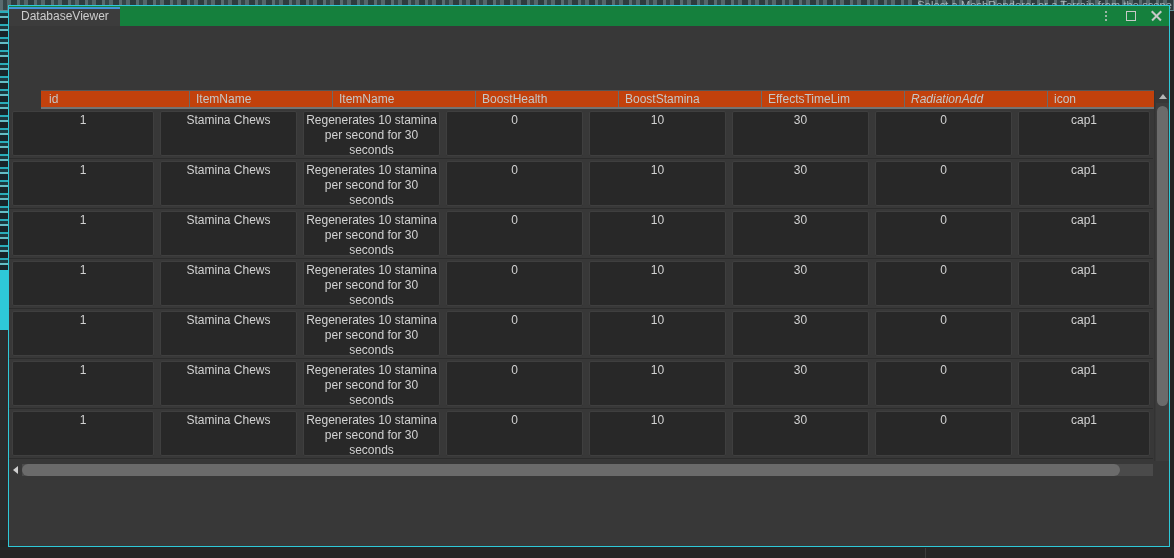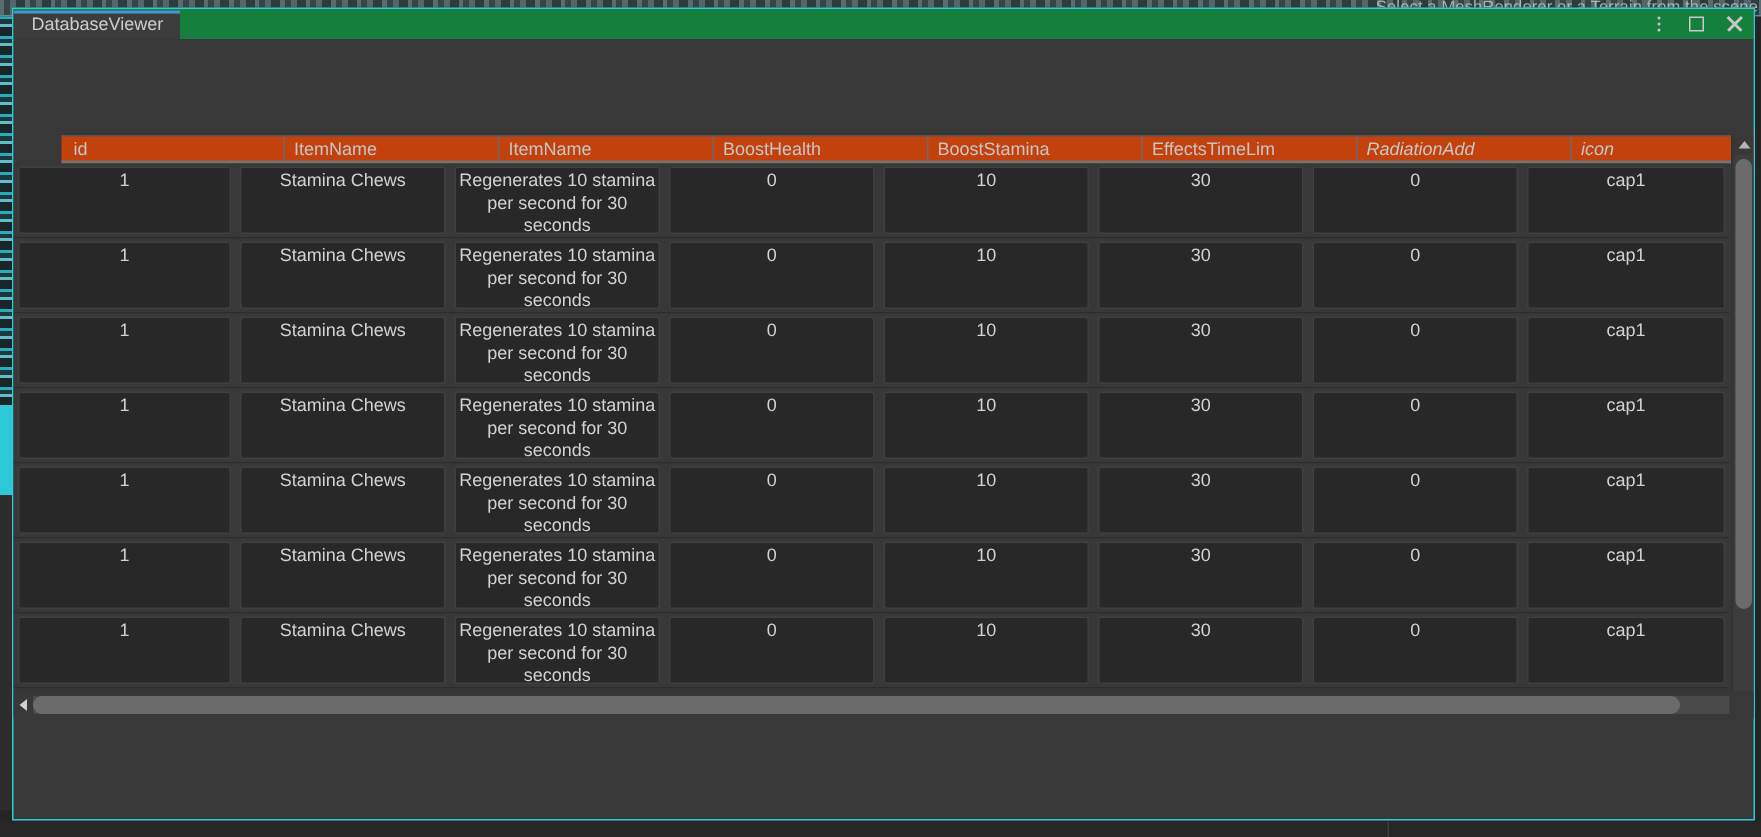--- a/index.html
+++ b/index.html
@@ -432,21 +432,21 @@
 
     <div class="table-wrap">
       <div class="header-row" id="header-row">
           <div class="th" style="width: 148px;">id</div>
           <div class="th" style="width: 143px;">ItemName</div>
           <div class="th" style="width: 143px;">ItemName</div>
           <div class="th" style="width: 143px;">BoostHealth</div>
           <div class="th" style="width: 143px;">BoostStamina</div>
           <div class="th" style="width: 143px;">EffectsTimeLim</div>
           <div class="th" style="width: 143px; font-style: italic;">RadiationAdd</div>
-          <div class="th" style="width: 126px; font-style: italic;">icon</div>
+          <div class="th" style="width: 126px;">icon</div>
         </div>
       <div class="rows" id="rows-container">
           <div class="row">
             <div class="cell" style="width: 148px;">
               <div class="cellbox">1</div>
             </div>
             <div class="cell" style="width: 143px;">
               <div class="cellbox">Stamina Chews</div>
             </div>
             <div class="cell" style="width: 143px;">

